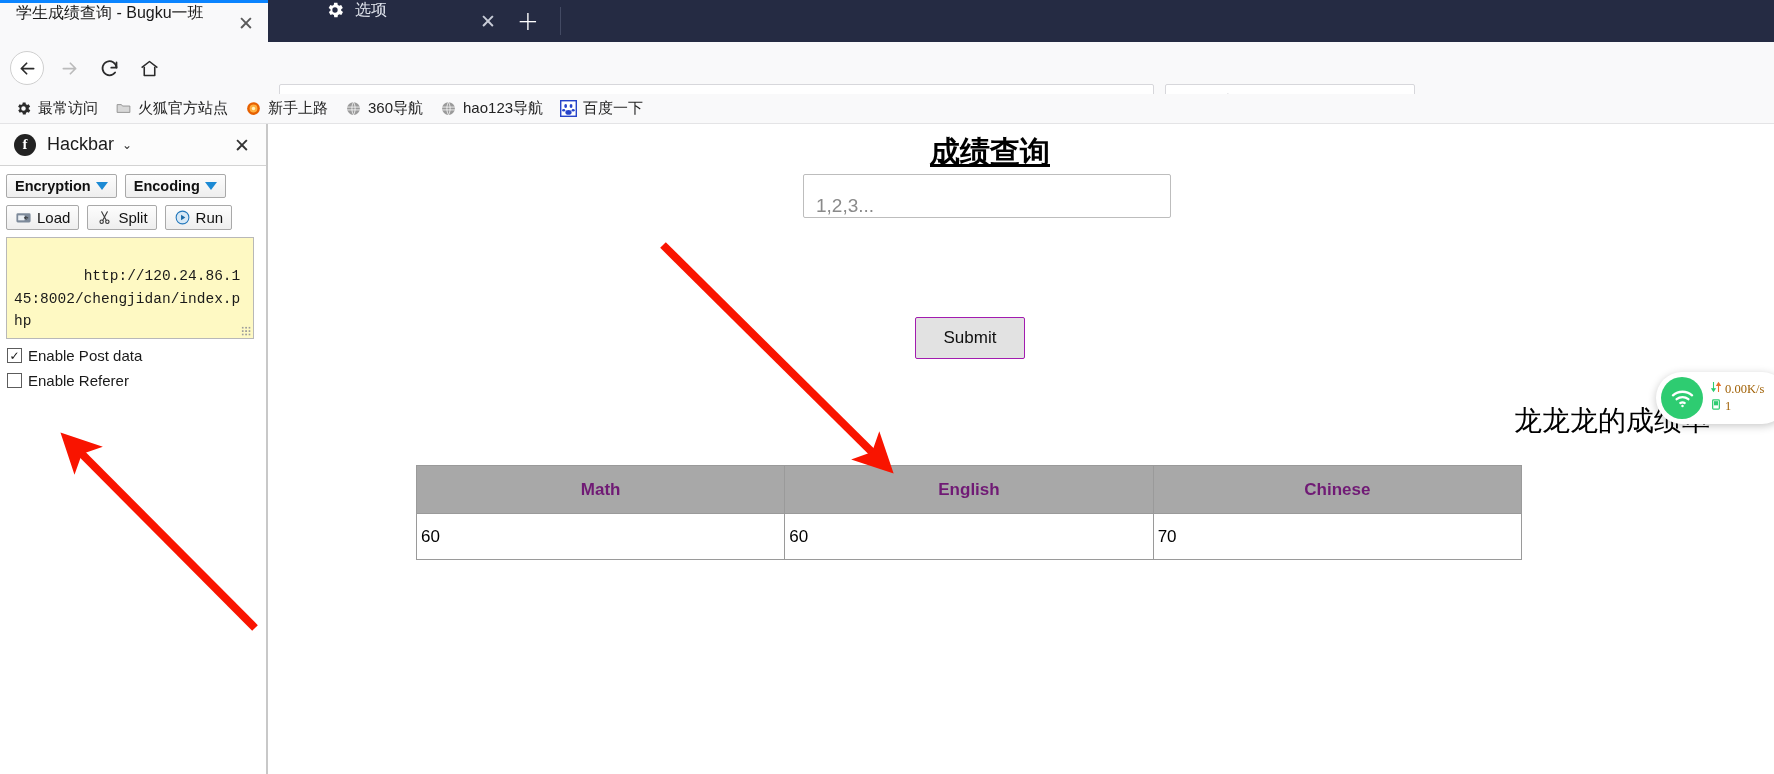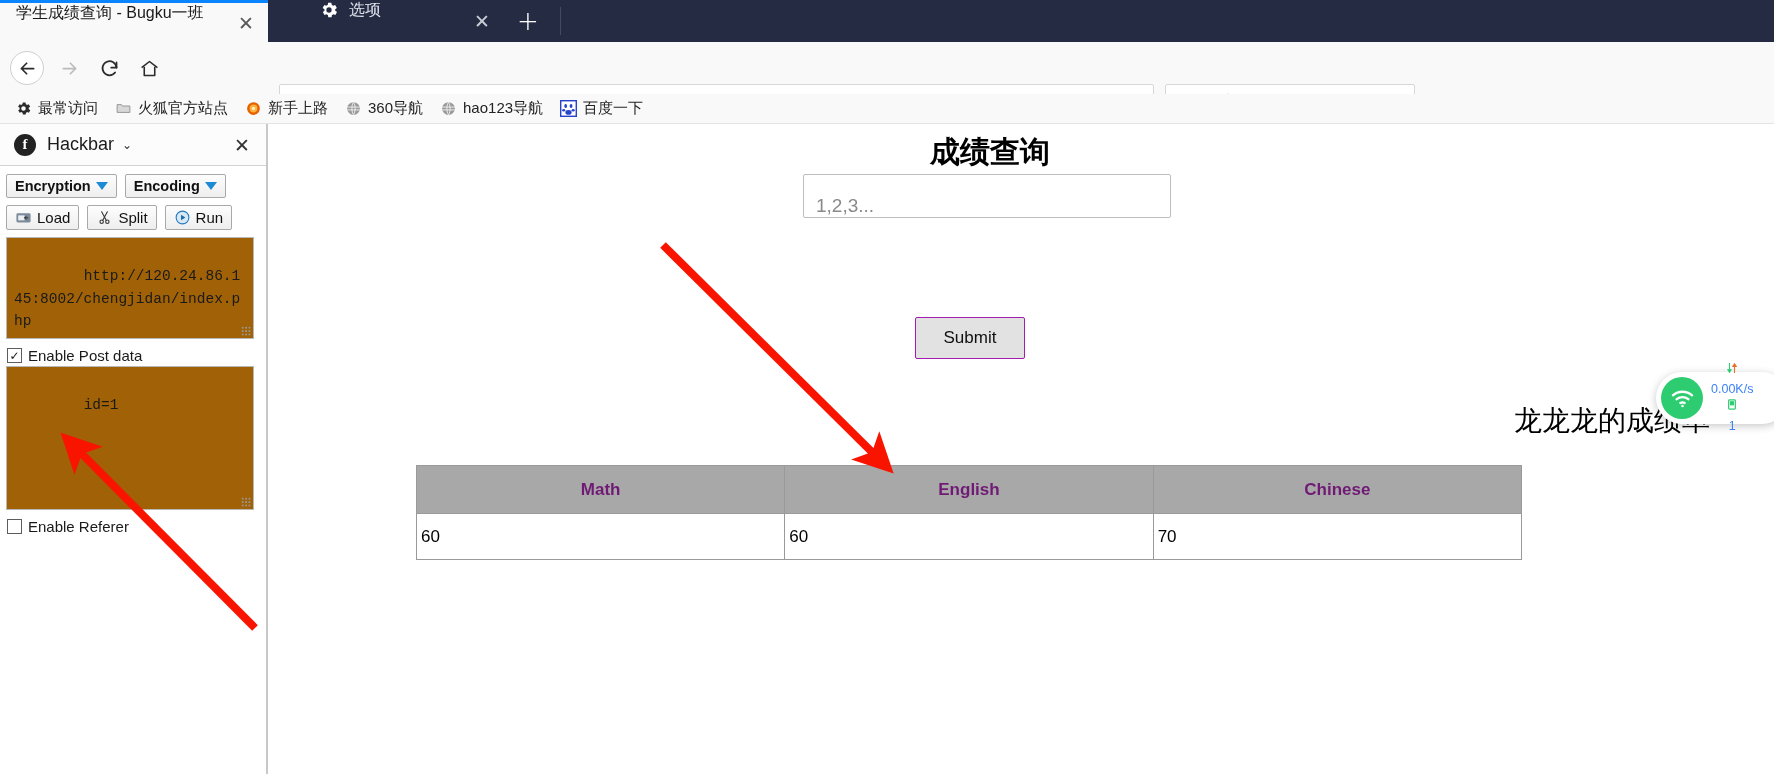--- a/index.html
+++ b/index.html
@@ -23,21 +23,21 @@
   }
   .tab-active {
     left: 0; width: 268px;
     background: #f9f9fa;
     border-top: 3px solid #0a84ff;
   }
   .tab-active .tab-title {
     color: #1a1a1a; font-size: 16px; margin-left: 16px;
     white-space: nowrap; overflow: hidden;
   }
-  .tab-inactive { left: 268px; width: 236px; padding-left: 35px; }
+  .tab-inactive { left: 274px; width: 236px; padding-left: 35px; }
   .tab-inactive .tab-title {
     color: #dfe3ec; font-size: 16px; margin-left: 10px;
   }
   .tab-close {
     position: absolute; right: 14px; top: 50%; transform: translateY(-50%);
     font-size: 19px; line-height: 1; color: #5a5a5a;
     cursor: pointer; font-family: "DejaVu Sans", sans-serif;
   }
   .tab-inactive .tab-close { color: #c9cdd8; }
   .tab-gear {
@@ -144,21 +144,21 @@
     font-weight: 700;
   }
   .hb-btn.plain { font-weight: 400; font-size: 15px; }
   .dd-tri {
     width: 0; height: 0; border-left: 6px solid transparent;
     border-right: 6px solid transparent; border-top: 8px solid #1c8ad4;
   }
   .mini-ico { width: 17px; height: 17px; display: inline-block; }
 
   .hb-area {
-    width: 248px; border: 1px solid #b8b8b8; background: #a16207;
+    width: 248px; border: 1px solid #b8b8b8; background: #fef9c3;
     font-family: "Liberation Mono", monospace; font-size: 14.5px;
     color: #1a1a1a; padding: 5px 7px; line-height: 1.55;
     position: relative; overflow: hidden; white-space: pre-wrap;
     word-break: break-all;
   }
   .hb-url-area { height: 102px; margin-top: 2px; }
   .hb-post-area { height: 144px; margin-top: 2px; }
   .resize-grip {
     position: absolute; right: 2px; bottom: 2px; width: 10px; height: 10px;
     background-image:
@@ -176,21 +176,21 @@
     font-family: "DejaVu Sans", sans-serif;
   }
 
   
   .content {
     position: absolute; left: 270px; top: 124px;
     width: 1504px; height: 650px; background: #ffffff; overflow: hidden;
   }
   .page-title {
     position: absolute; left: 0; top: 8px; width: 1440px;
-    text-align: center; font-size: 30px; font-weight: 700; color: #000;
+    text-align: center; font-size: 30px; font-weight: 700; color: #000; text-decoration: underline;
   }
   .query-input {
     position: absolute; left: 533px; top: 50px; width: 368px; height: 44px;
     border: 1px solid #bdbdbd; border-radius: 2px; background: #fff;
     font-size: 19px; color: #8a8a8a; padding: 0 12px;
     display: flex; align-items: flex-end;
   }
   .submit-btn {
     position: absolute; left: 645px; top: 193px; width: 110px; height: 42px;
     background: #e2e2e2; border: 1px solid #a21caf; border-radius: 2px;
@@ -224,21 +224,21 @@
     display: flex; align-items: center; padding-left: 5px;
   }
   .net-wifi {
     width: 42px; height: 42px; border-radius: 50%; background: #2ecc71;
     display: flex; align-items: center; justify-content: center;
     color: #fff; flex: none;
   }
   .net-stats { margin-left: 8px; line-height: 1.25; }
   .net-line {
     display: flex; align-items: center; gap: 4px;
-    font-size: 12.5px; color: #3b82f6; font-family: Liberation Sans, sans-serif; flex-direction: column;
+    font-size: 12.5px; color: #a16207; font-family: Liberation Serif, serif;
   }
 
   
   .annot { position: absolute; inset: 0; pointer-events: none; }
 </style>
 </head>
 <body>
 
 <div class="browser">
 
@@ -445,24 +445,20 @@
       <div class="hb-area hb-url-area">
         <span>http://120.24.86.145:8002/chengjidan/index.php</span>
         <span class="resize-grip"></span>
       </div>
 
       <div class="chk-row">
         <span class="chk">✓</span>
         <span>Enable Post data</span>
       </div>
 
-      <div class="hb-area hb-post-area">
-        <span>id=1</span>
-        <span class="resize-grip"></span>
-      </div>
 
       <div class="chk-row">
         <span class="chk"></span>
         <span>Enable Referer</span>
       </div>
     </div>
   </div>
 
   <div class="content">
     <div class="page-title">成绩查询</div>

